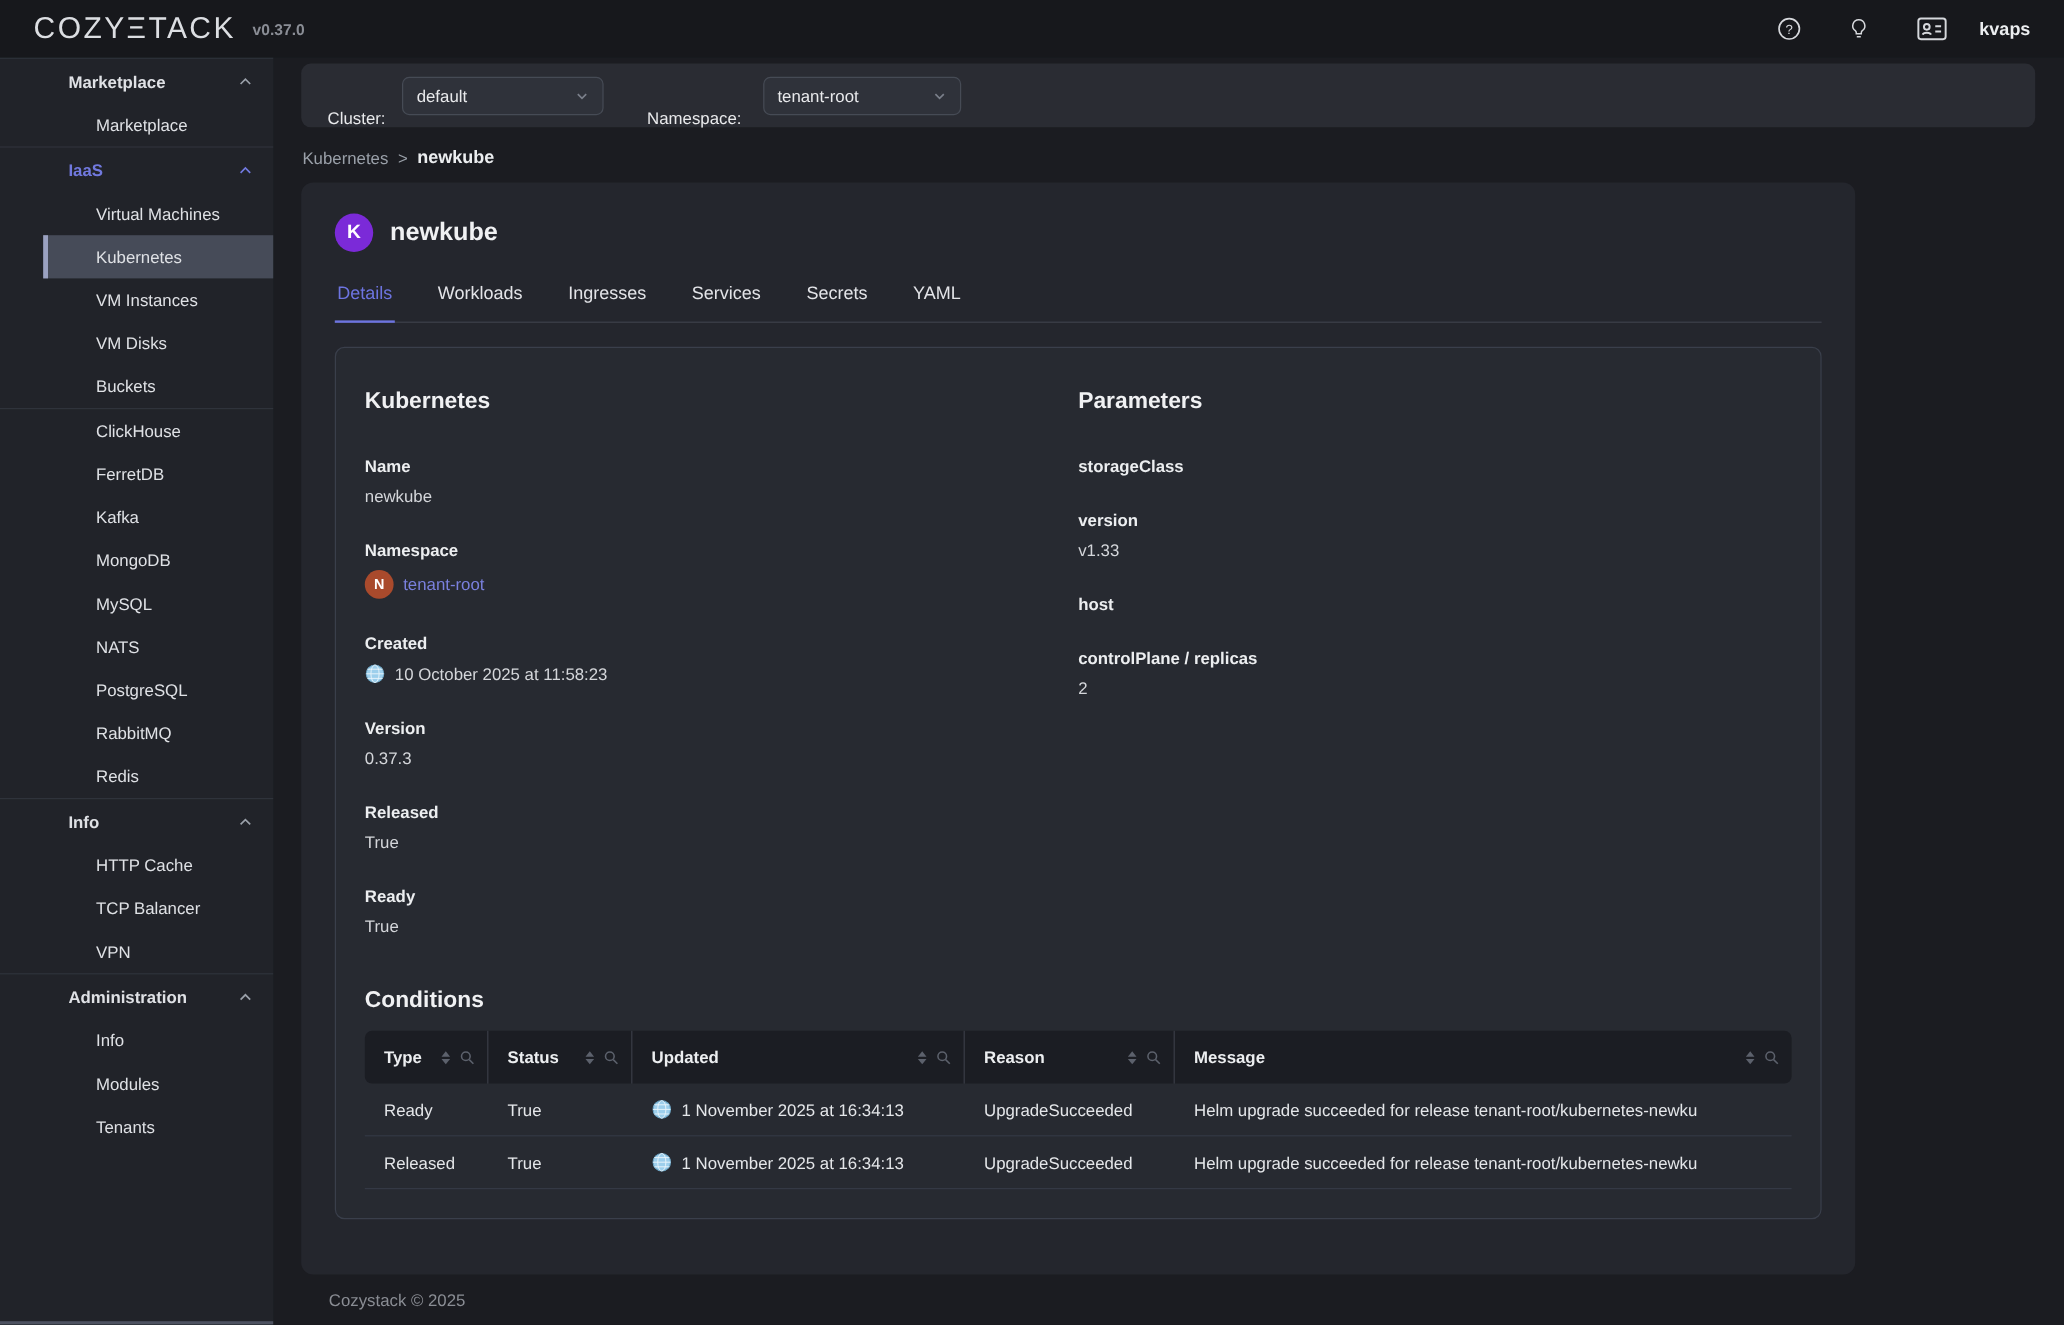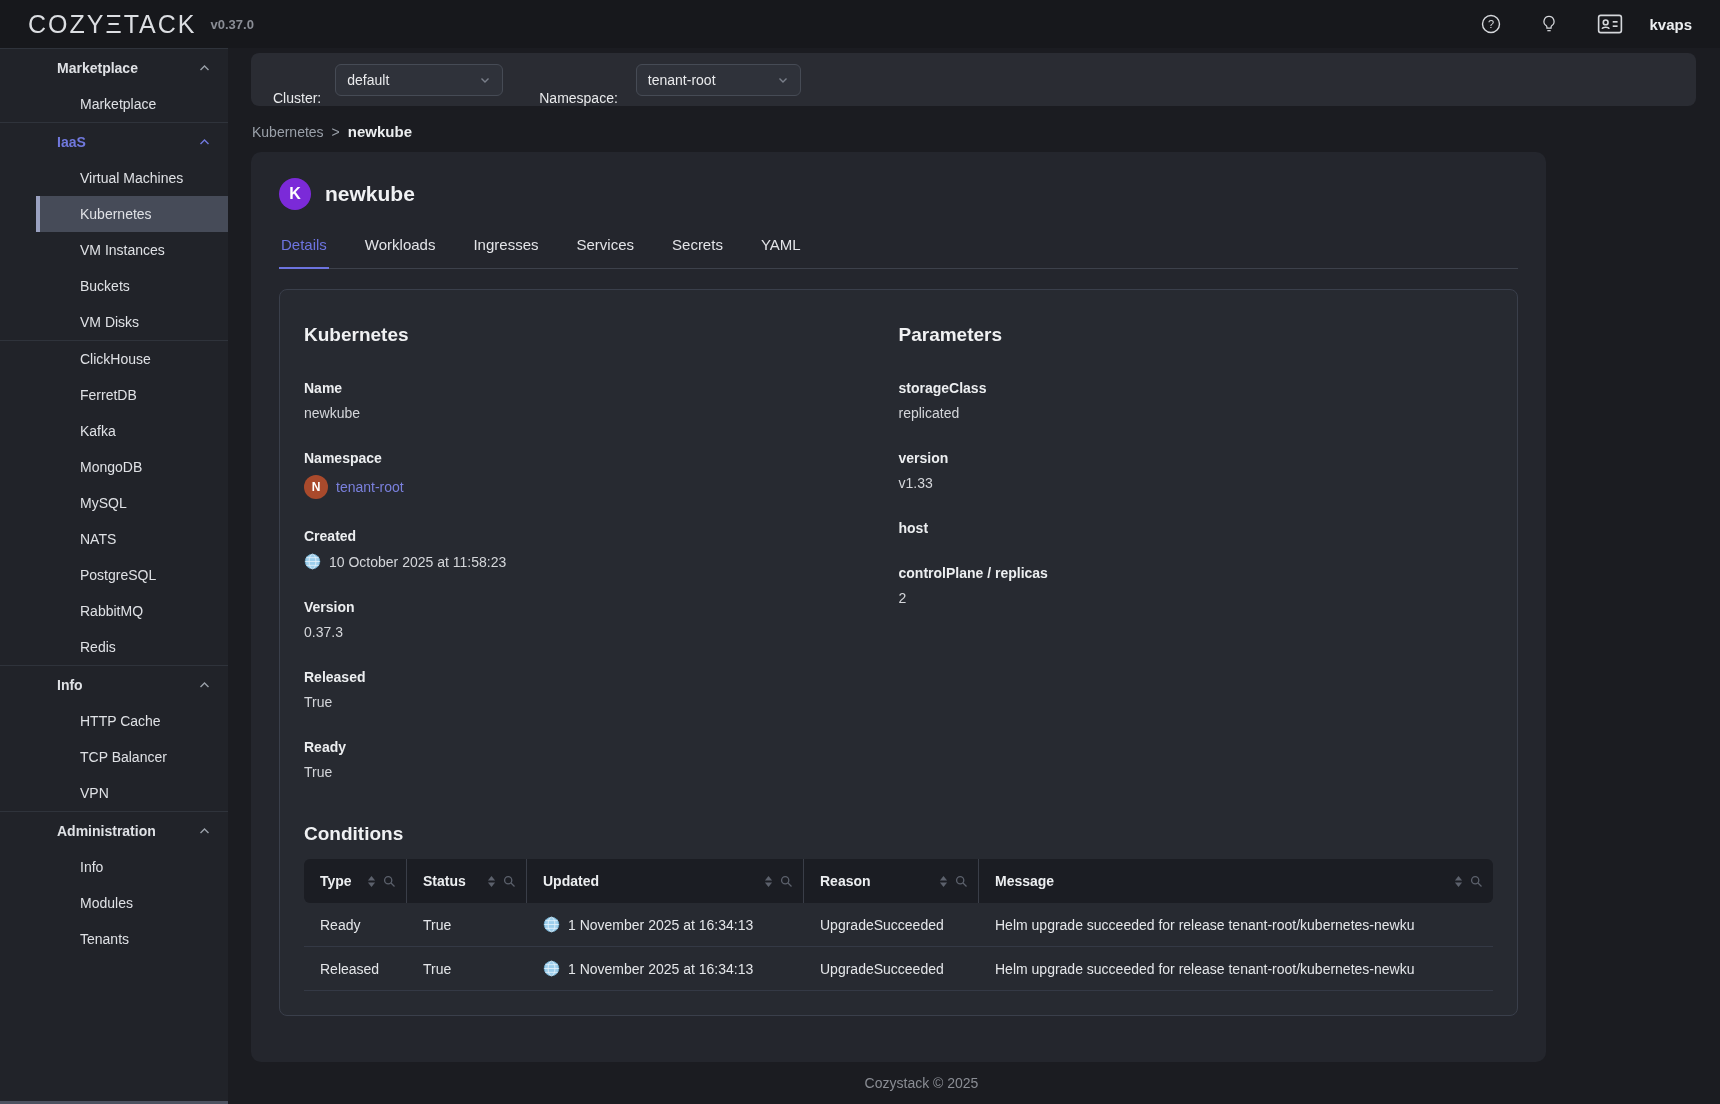--- a/index.html
+++ b/index.html
@@ -83,21 +83,21 @@
   .th { display:flex; align-items:center; padding:0 10px 0 16px; font-size:14px; font-weight:700;
         color:#eceef0; border-right:1px solid #3a3e48; }
   .th:last-child { border-right:none; }
   .th-icons { margin-left:auto; display:flex; align-items:center; gap:7px; }
   .t-row { display:grid; grid-template-columns:103px 120px 277px 175px 1fr; height:44px;
            border-bottom:1px solid #343945; }
   .td { display:flex; align-items:center; padding-left:16px; font-size:14px; color:#e4e6e9;
         white-space:nowrap; overflow:hidden; gap:8px; }
 
   
-  .footer { width:1295px; margin-left:23px; text-align:center; padding-top:13px;
+  .footer { width:1295px; margin-left:23px; padding-top:13px;
             font-size:14px; color:#8a8d94; }
 
   svg { display:block; }
 </style>
 </head>
 <body>
 
 <div class="topbar">
   <div class="logo">COZYΞTACK</div>
   <div class="logo-version">v0.37.0</div>
@@ -159,24 +159,24 @@
       <div class="side-item">
           <span>Virtual Machines</span>
         </div>
       <div class="side-item active">
           <span>Kubernetes</span>
         </div>
       <div class="side-item">
           <span>VM Instances</span>
         </div>
       <div class="side-item">
+          <span>VM Disks</span>
+        </div>
+      <div class="side-item">
           <span>Buckets</span>
-        </div>
-      <div class="side-item">
-          <span>VM Disks</span>
         </div>
     </div>
 
     <div class="group">
       <div class="side-item">
           <span>ClickHouse</span>
         </div>
       <div class="side-item">
           <span>FerretDB</span>
         </div>
@@ -336,21 +336,20 @@
                 <div class="field-value">True</div>
               </div>
             </div>
           </div>
 
           <div class="panel-col">
             <div class="panel-h2">Parameters</div>
             <div class="fields">
               <div class="field">
                 <div class="field-label">storageClass</div>
-                <div class="field-value">replicated</div>
               </div>
               <div class="field">
                 <div class="field-label">version</div>
                 <div class="field-value">v1.33</div>
               </div>
               <div class="field">
                 <div class="field-label">host</div>
 
               </div>
               <div class="field">

